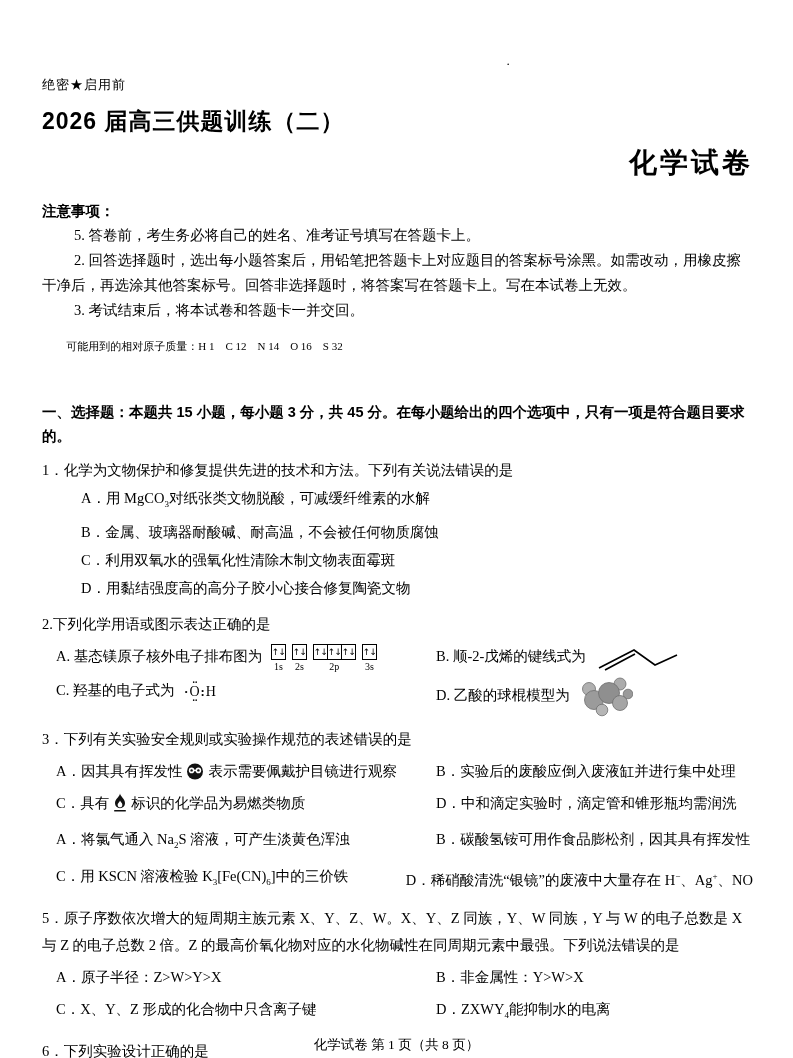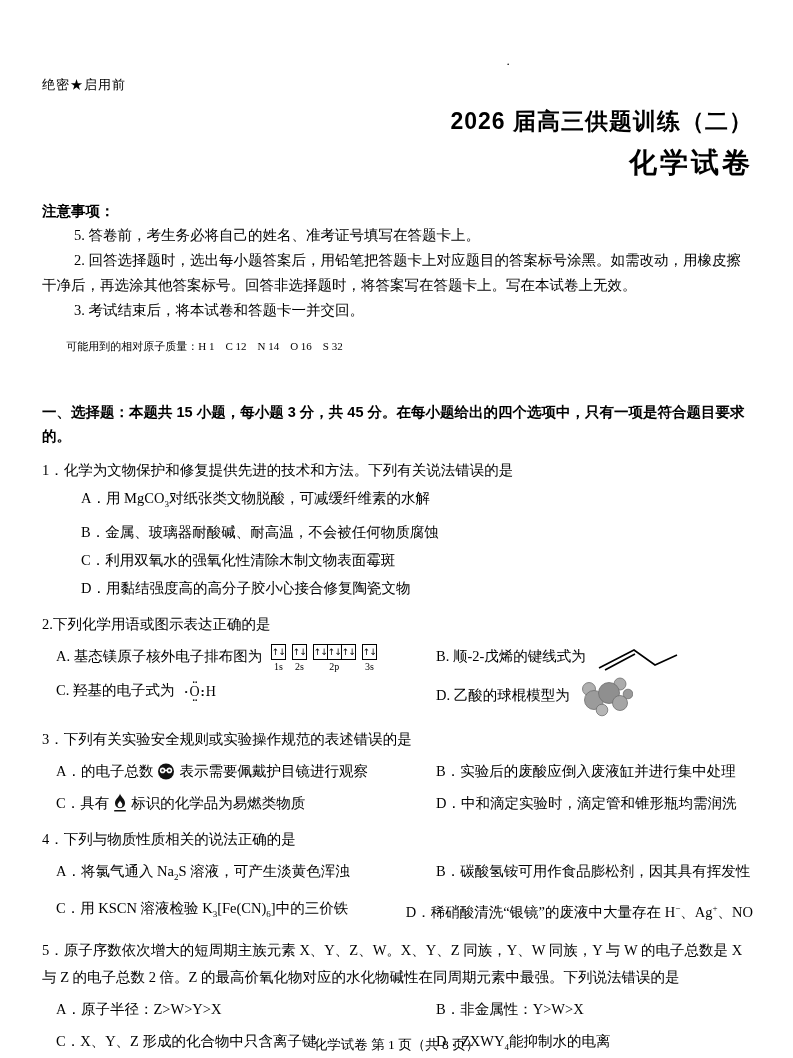--- a/index.html
+++ b/index.html
@@ -8,21 +8,21 @@
     width: 793px; height: 1058px;
     color: #000;
     font-family: "Liberation Serif", "DejaVu Serif", serif;
     font-size: 14.5px;
   }
   .page { position: relative; width: 793px; height: 1058px; padding: 76px 40px 0 42px; overflow: hidden; background:#fff; }
 
   .classification { font-size: 13px; letter-spacing: 1px; }
   .corner-dot { position: absolute; left: 506px; top: 56px; font-size: 13px; }
 
-  .title { margin-top: 12px; text-align: right; font-size: 23px; font-weight: bold;
+  .title { margin-top: 12px; text-align: left; font-size: 23px; font-weight: bold;
            font-family: "Liberation Sans", "DejaVu Sans", sans-serif; letter-spacing: 1px; }
   .subtitle { margin-top: 7px; text-align: right; font-size: 28px; font-weight: bold;
               font-family: "Liberation Sans", "DejaVu Sans", sans-serif; letter-spacing: 3px; }
 
   .notes { margin-top: 17px; }
   .notes-heading { font-weight: bold; font-size: 14.5px; font-family: "Liberation Sans", "DejaVu Sans", sans-serif; line-height: 24px; }
   .note { line-height: 25px; text-indent: 2.2em; }
   .atomic { font-size: 11px; margin-top: 11px; }
 
   .section-heading { margin-top: 41px; font-weight: bold; font-size: 14.5px; line-height: 24px;
@@ -163,21 +163,21 @@
         </svg>
       </div>
     </div>
   </div>
 
   
   <div class="question">
     <div class="stem">3．下列有关实验安全规则或实验操作规范的表述错误的是</div>
     <div class="opt-row">
       <div class="opt-left">
-        <span>A．的电子总数</span><svg class="icon-goggles" width="20" height="17" viewBox="0 0 20 17">
+        <span>A．因其具有挥发性</span><svg class="icon-goggles" width="20" height="17" viewBox="0 0 20 17">
           <circle cx="10" cy="8.5" r="8" fill="#111"></circle>
           <circle cx="6.6" cy="7.4" r="2.8" fill="#fff"></circle>
           <circle cx="13.4" cy="7.4" r="2.8" fill="#fff"></circle>
           <rect x="8.6" y="6.7" width="2.8" height="1.4" fill="#fff"></rect>
           <circle cx="6.6" cy="7.4" r="1.2" fill="#111"></circle>
           <circle cx="13.4" cy="7.4" r="1.2" fill="#111"></circle>
         </svg><span>表示需要佩戴护目镜进行观察</span>
       </div>
       <div class="opt-right">
         <span class="nowrap">B．实验后的废酸应倒入废液缸并进行集中处理</span>
@@ -192,21 +192,20 @@
         </svg><span>标识的化学品为易燃类物质</span>
       </div>
       <div class="opt-right">
         <span class="nowrap">D．中和滴定实验时，滴定管和锥形瓶均需润洗</span>
       </div>
     </div>
   </div>
 
   
   <div class="question">
-    <div class="stem">4．下列与物质性质相关的说法正确的是</div>
     <div class="opt-row">
       <div class="opt-left">
         <span>A．将氯气通入 Na<sub>2</sub>S 溶液，可产生淡黄色浑浊</span>
       </div>
       <div class="opt-right">
         <span class="nowrap">B．碳酸氢铵可用作食品膨松剂，因其具有挥发性</span>
       </div>
     </div>
     <div class="opt-row">
       <div class="opt-left">

